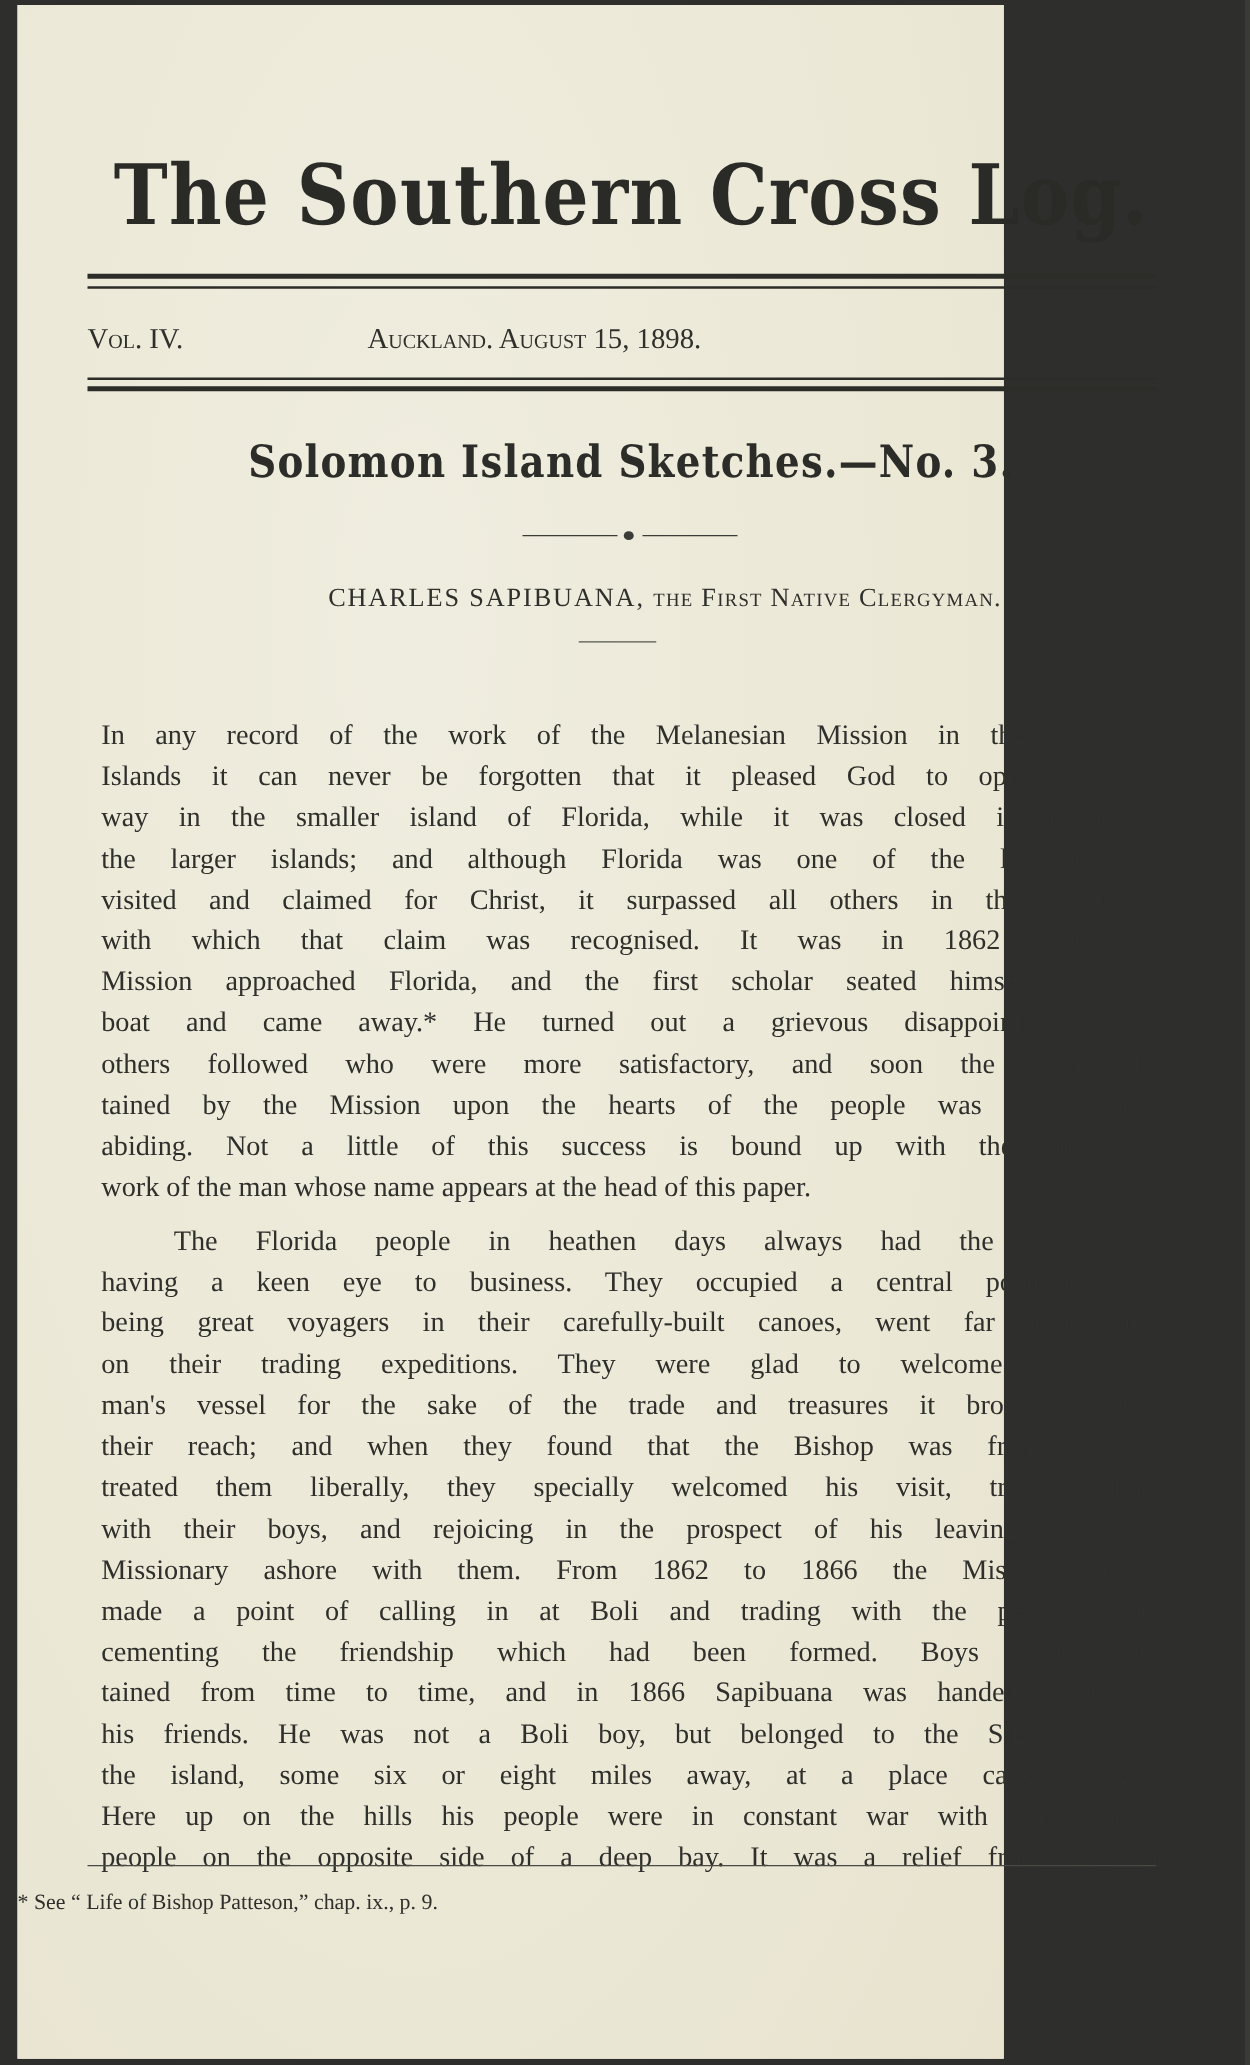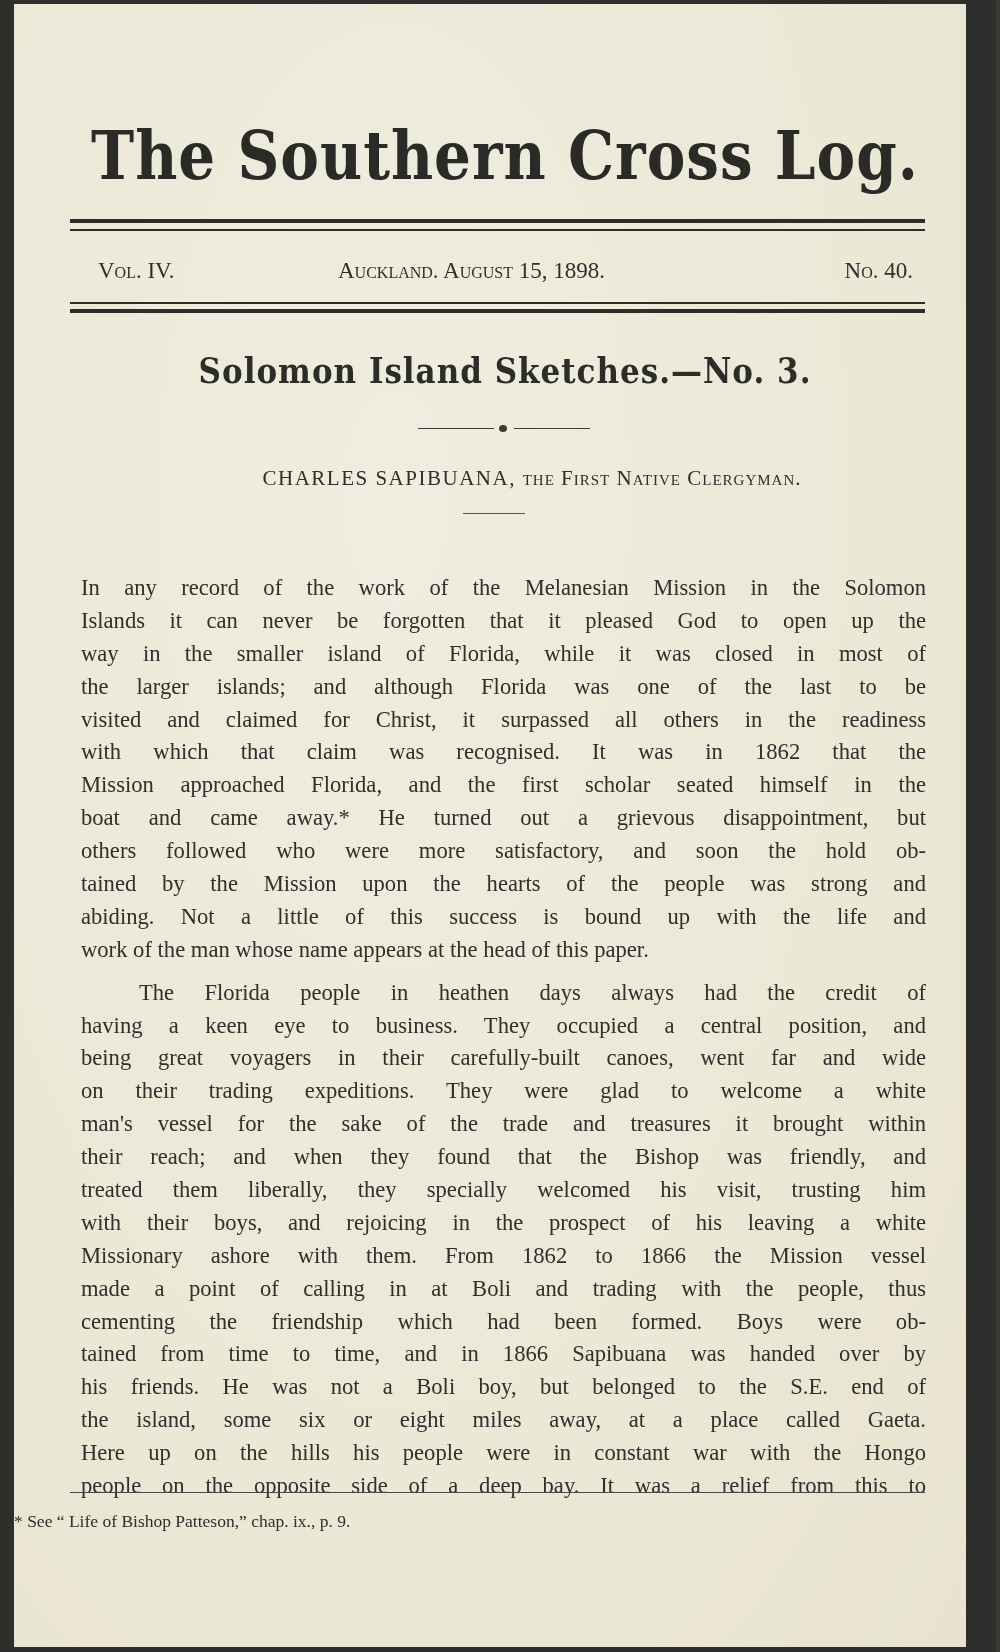--- a/index.html
+++ b/index.html
@@ -5,21 +5,21 @@
   html, body { margin: 0; padding: 0; }
   body {
     width: 1000px; height: 1652px;
     background: #2e2e2c;
     position: relative;
     overflow: hidden;
   }
   .page {
     position: absolute;
     left: 14px; top: 4px;
-    width: 952px; height: 1643px;
+    width: 789px; height: 1643px;
     background: #ecead9;
     background-image: radial-gradient(ellipse at 40% 30%, #efeddf 0%, #ebe8d6 60%, #e7e3cf 100%);
   }
   .sheet-right-edge {
     position: absolute; right: 0; top: 0; width: 4px; height: 1652px; background: #3a3a37;
   }
   .masthead {
     position: absolute; left: 0; top: 118px; width: 982px;
     text-align: center;
     font-family: "DejaVu Serif", serif;
@@ -29,23 +29,23 @@
     letter-spacing: 1px;
     transform: scaleY(1.15);
   }
   .rule { position: absolute; background: #2c2c29; }
   .dateline {
     position: absolute; top: 254px; left: 56px; width: 855px; height: 34px;
     font-family: "Liberation Serif", serif;
     font-size: 23px; color: #2f2f2c;
     font-variant: small-caps;
   }
-  .dateline span { position: absolute; top: 0; margin-left: 28px; }
+  .dateline span { position: absolute; top: 0; }
   .dl-vol { left: 0; }
-  .dl-place { left: 240px; text-align: center; }
+  .dl-place { left: 224px; text-align: center; }
   .dl-no { right: 12px; }
   .article-title {
     position: absolute; top: 348px; left: 0; width: 982px;
     text-align: center;
     font-family: "DejaVu Serif", serif;
     font-weight: bold;
     font-size: 31px;
     color: #2c2c29;
     letter-spacing: 1px;
     transform: scaleY(1.15);

